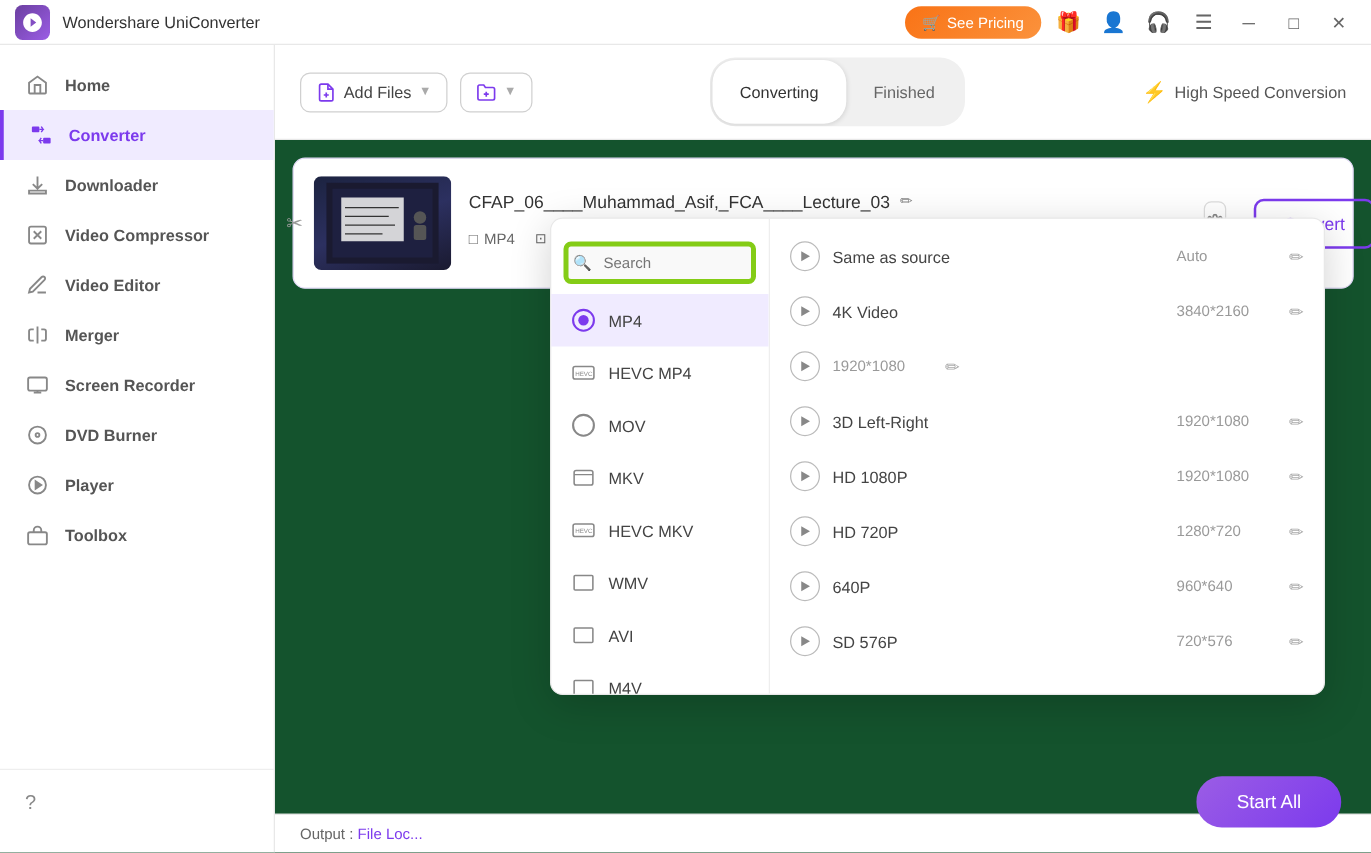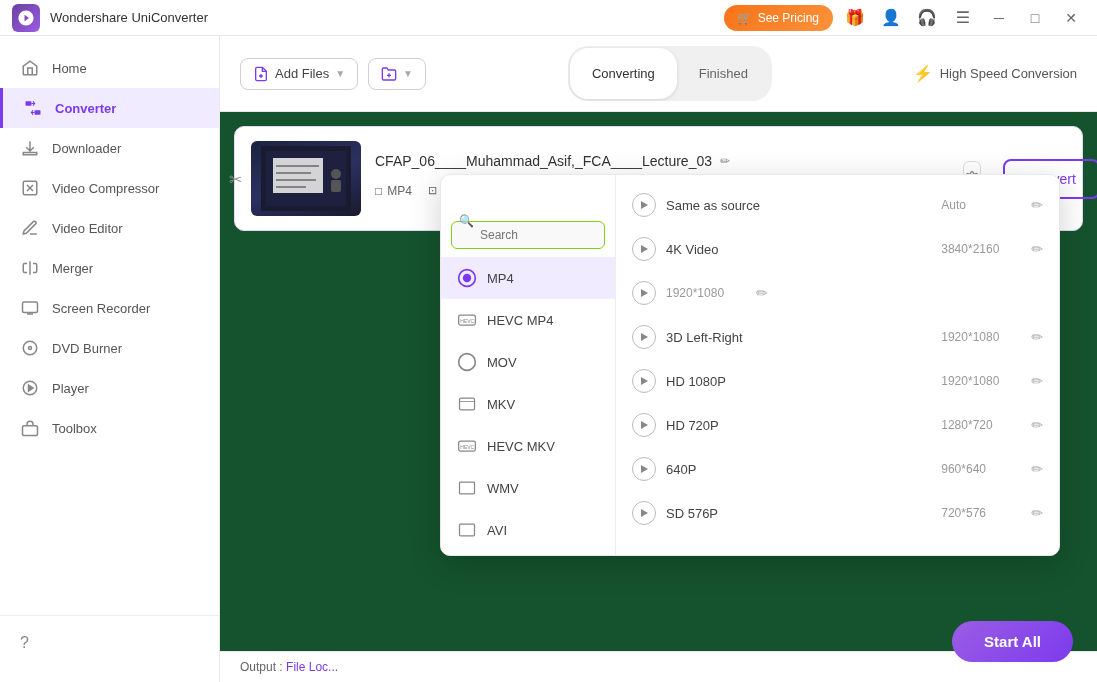--- a/index.html
+++ b/index.html
@@ -13,21 +13,21 @@
     .titlebar-actions { display: flex; align-items: center; gap: 8px; }
     .see-pricing-btn { background: linear-gradient(135deg, #f97316, #fb923c); color: white; border: none; border-radius: 20px; padding: 6px 14px; font-size: 12px; cursor: pointer; display: flex; align-items: center; gap: 5px; }
     .titlebar-icon { width: 28px; height: 28px; display: flex; align-items: center; justify-content: center; cursor: pointer; color: #666; font-size: 16px; border-radius: 4px; }
     .win-btn { width: 28px; height: 28px; display: flex; align-items: center; justify-content: center; cursor: pointer; font-size: 14px; color: #666; border-radius: 4px; }
 
     
     .app-body { display: flex; flex: 1; overflow: hidden; }
 
     
     .sidebar { width: 220px; background: #fff; border-right: 1px solid #e8e8e8; display: flex; flex-direction: column; padding: 12px 0; flex-shrink: 0; }
-    .sidebar-item { display: flex; align-items: center; padding: 10px 20px; cursor: pointer; color: #555; font-size: 13px; gap: 12px; border-radius: 0; transition: background 0.15s; }
+    .sidebar-item { display: flex; align-items: center; padding: 10px 20px; cursor: pointer; color: #555; font-size: 13px; gap: 12px; border-radius: 0; transition: background 0.15s; font-weight: bold; }
     .sidebar-item.active { background: #f0ebff; color: #7c3aed; font-weight: 600; border-left: 3px solid #7c3aed; }
     .sidebar-item .icon { width: 20px; height: 20px; display: flex; align-items: center; justify-content: center; flex-shrink: 0; }
     .sidebar-bottom { margin-top: auto; padding: 10px 0; border-top: 1px solid #eee; }
     .sidebar-bottom-item { display: flex; align-items: center; padding: 8px 20px; cursor: pointer; color: #777; font-size: 13px; gap: 12px; }
 
     
     .main { flex: 1; display: flex; flex-direction: column; background: #14532d; overflow: hidden; position: relative; }
 
     
     .toolbar { background: #fff; padding: 10px 20px; display: flex; align-items: center; gap: 10px; border-bottom: 1px solid #e8e8e8; flex-shrink: 0; }
@@ -57,37 +57,37 @@
     .scissors-icon { position: absolute; left: -6px; top: 50%; transform: translateY(-50%); color: #999; font-size: 16px; cursor: pointer; }
 
     
     .format-dropdown { position: absolute; left: 220px; top: 62px; width: 620px; background: #fff; border-radius: 10px; box-shadow: 0 8px 32px rgba(0,0,0,0.18); z-index: 100; border: 1px solid #e8e8e8; display: flex; flex-direction: column; overflow: hidden; }
     .format-tabs { display: flex; border-bottom: 1px solid #e8e8e8; padding: 0 16px; gap: 0; }
     .format-tab { padding: 12px 16px; font-size: 13px; color: #666; cursor: pointer; border-bottom: 2px solid transparent; }
     .format-tab.active { color: #7c3aed; border-bottom: 2px solid #7c3aed; font-weight: 600; }
     .format-body { display: flex; height: 380px; }
     .format-left { width: 175px; border-right: 1px solid #eee; padding: 10px 0; overflow-y: auto; }
     .search-box { padding: 8px 10px; }
-    .search-input { width: 100%; padding: 6px 10px 6px 28px; border: 1px solid #84cc16; border-radius: 6px; font-size: 12px; outline: none; background: #f9f9f9; margin-top: 28px; }
+    .search-input { width: 100%; padding: 6px 10px 6px 28px; border: 4px solid #84cc16; border-radius: 6px; font-size: 12px; outline: none; background: #f9f9f9; }
     .search-wrap { position: relative; }
     .search-wrap .search-icon-inner { position: absolute; left: 8px; top: 50%; transform: translateY(-50%); color: #aaa; font-size: 12px; pointer-events: none; }
     .format-left-item { display: flex; align-items: center; gap: 8px; padding: 9px 14px; cursor: pointer; font-size: 13px; color: #444; }
     .format-left-item.active { background: #f0ebff; }
     .format-left-icon { width: 24px; height: 24px; flex-shrink: 0; display: flex; align-items: center; justify-content: center; }
     .format-right { flex: 1; overflow-y: auto; padding: 8px 0; }
     .format-right-item { display: flex; align-items: center; padding: 10px 16px; cursor: pointer; font-size: 13px; color: #444; gap: 10px; }
     .format-right-icon { width: 24px; height: 24px; border: 1.5px solid #bbb; border-radius: 50%; display: flex; align-items: center; justify-content: center; flex-shrink: 0; }
     .format-right-icon svg { width: 10px; height: 10px; }
     .format-right-name { flex: 1; }
     .format-right-res { color: #999; font-size: 12px; min-width: 80px; }
     .format-right-edit { color: #aaa; font-size: 14px; cursor: pointer; }
 
     
     .bottom-bar { background: #fff; border-top: 1px solid #e8e8e8; padding: 8px 20px; display: flex; align-items: center; font-size: 12px; color: #666; flex-shrink: 0; }
-    .start-all-btn { background: linear-gradient(135deg, #9b5de5, #7c3aed); color: white; border: none; border-radius: 25px; padding: 12px 32px; font-size: 15px; cursor: pointer; font-weight: 700; margin-left: auto; margin-right: 14px; margin-bottom: 10px; margin-top: 44px; }
+    .start-all-btn { background: linear-gradient(135deg, #9b5de5, #7c3aed); color: white; border: none; border-radius: 25px; padding: 12px 32px; font-size: 15px; cursor: pointer; font-weight: 400; margin-left: auto; margin-right: 14px; margin-bottom: 10px; margin-top: 44px; }
     .bottom-actions { position: absolute; bottom: 10px; right: 10px; }
   </style>
 </head>
 <body>
 
 <div class="titlebar">
   <div class="titlebar-logo">
     <svg viewBox="0 0 24 24">
         <path d="M12 2C6.48 2 2 6.48 2 12s4.48 10 10 10 10-4.48 10-10S17.52 2 12 2zm-2 14.5v-9l6 4.5-6 4.5z"></path>
       </svg>

